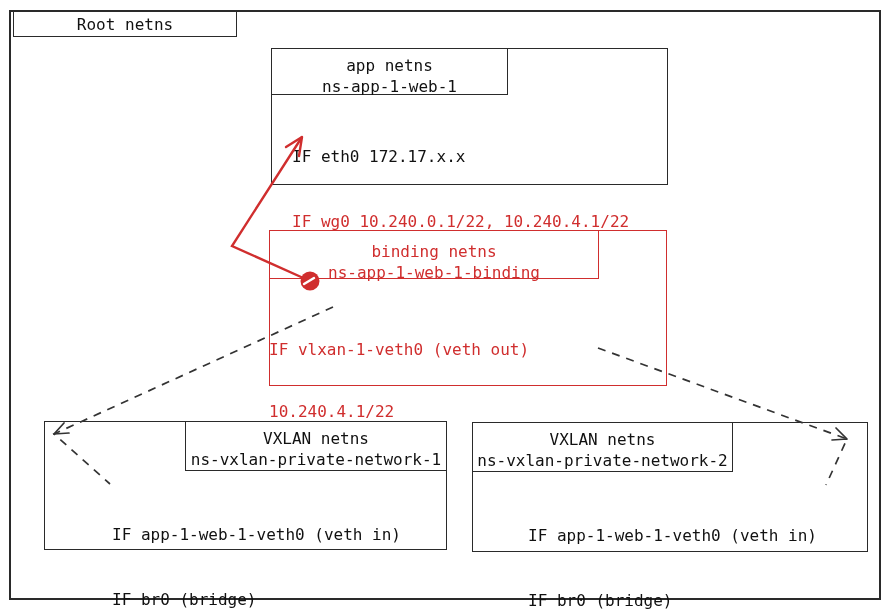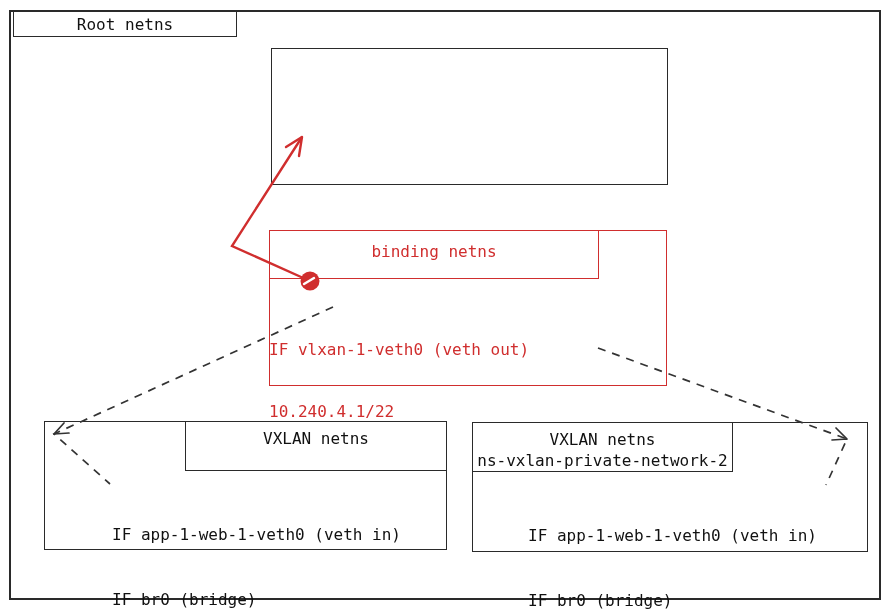--- a/index.html
+++ b/index.html
@@ -23,33 +23,43 @@
 <body>
 
 <div class="stage">
 
   <div class="box" style="left:9px;top:10px;width:872px;height:590px;border-width:2px;"></div>
   <div class="tab" style="left:13px;top:11px;width:224px;height:26px;padding-top:1px;line-height:23px;">
     <span>Root netns</span>
   </div>
 
   <div class="box" style="left:271px;top:48px;width:397px;height:137px;"></div>
+  <div class="tab" style="left:271px;top:48px;width:237px;height:47px;">
+    <div>app netns</div>
+    <div>ns-app-1-web-1</div>
+  </div>
+  <div class="content" style="left:292px;top:103px;">
+    <div>IF eth0 172.17.x.x</div>
+    <div class="red">IF wg0 10.240.0.1/22, 10.240.4.1/22</div>
+  </div>
 
   <div class="box red-border" style="left:269px;top:230px;width:398px;height:156px;"></div>
   <div class="tab red-border red" style="left:269px;top:230px;width:330px;height:49px;padding-top:11px;line-height:20.5px;">
     <div>binding netns</div>
+    <div>ns-app-1-web-1-binding</div>
   </div>
   <div class="content centered red" style="left:269px;top:299px;width:398px;">
     <div>IF vlxan-1-veth0 (veth out)</div>
     <div>10.240.4.1/22</div>
   </div>
 
   <div class="box" style="left:44px;top:421px;width:403px;height:129px;"></div>
   <div class="tab" style="left:185px;top:421px;width:262px;height:50px;">
     <div>VXLAN netns</div>
+    <div>ns-vxlan-private-network-1</div>
   </div>
   <div class="content" style="left:112px;top:481px;">
     <div>IF app-1-web-1-veth0 (veth in)</div>
     <div>IF br0 (bridge)</div>
     
   </div>
 
   <div class="box" style="left:472px;top:422px;width:396px;height:130px;"></div>
   <div class="tab" style="left:472px;top:422px;width:261px;height:50px;">
     <div>VXLAN netns</div>

